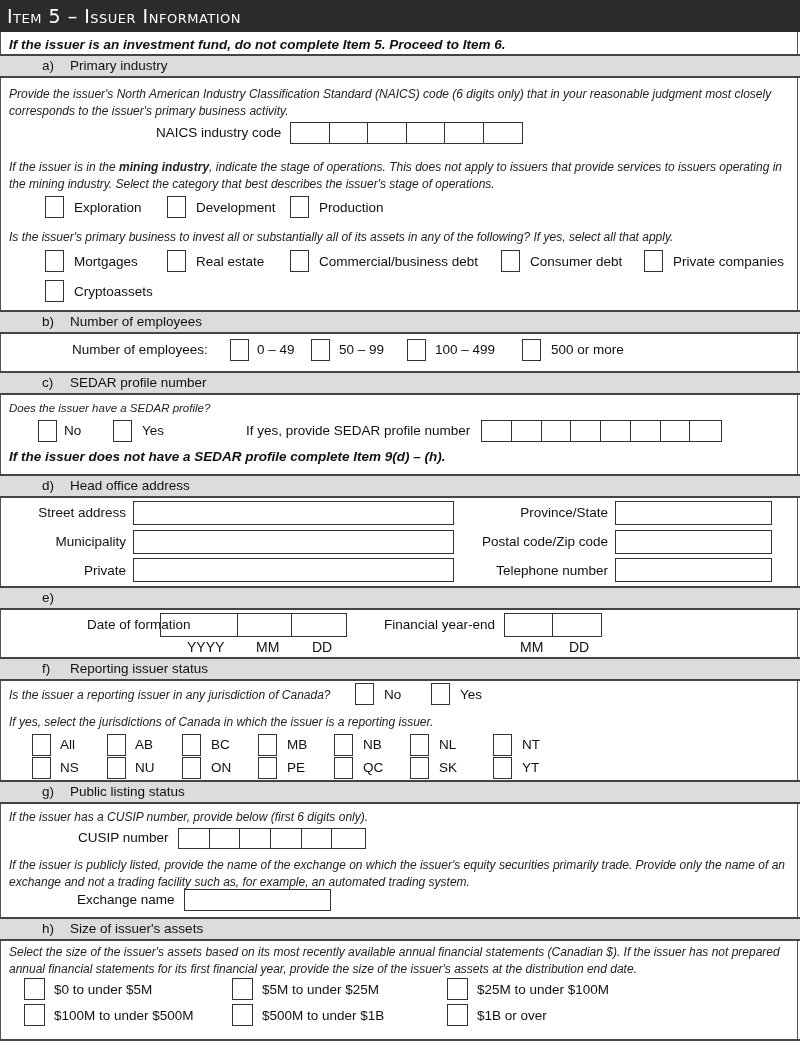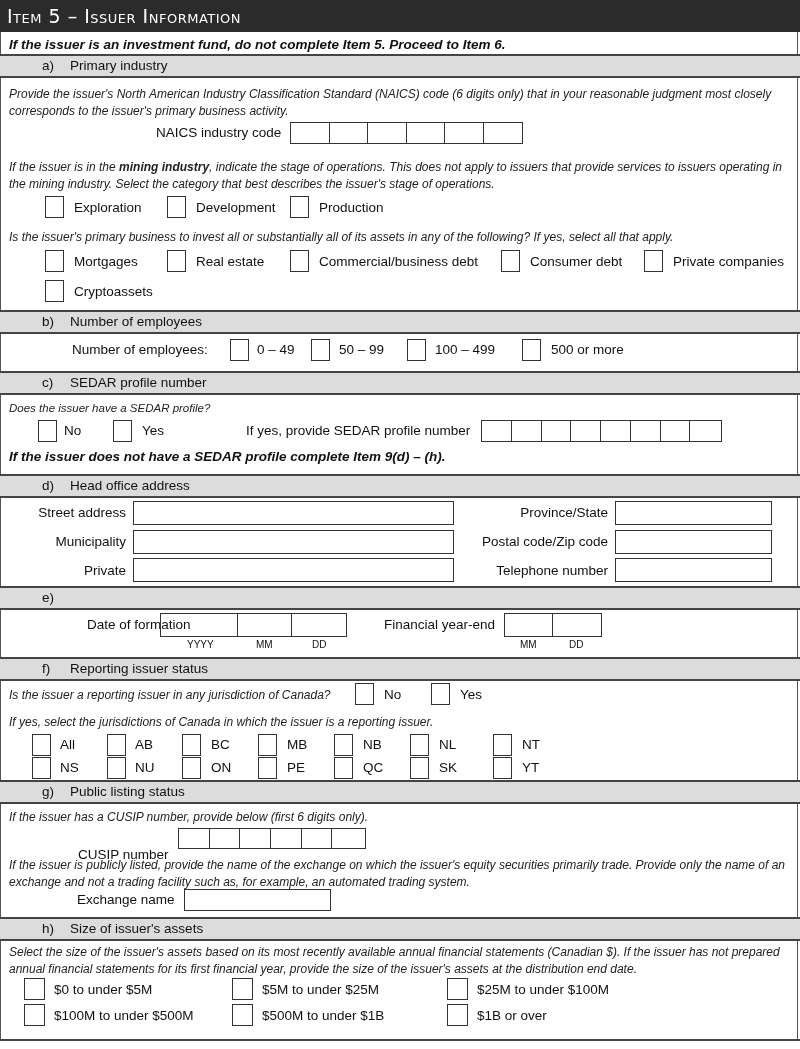--- a/index.html
+++ b/index.html
@@ -11,21 +11,21 @@
   .sec-head { position: absolute; left: 0; width: 800px; height: 20px; background: #dcdcdc; border-top: 2px solid #444; border-bottom: 2px solid #444; box-sizing: content-box; font-size: 13.5px; line-height: 20px; }
   .sec-head .letter { position: absolute; left: 42px; }
   .sec-head .label { position: absolute; left: 70px; }
   .ital { font-style: italic; font-size: 12px; color: #222; line-height: 17px; }
   .lbl { font-size: 13.5px; line-height: 18px; white-space: nowrap; }
   .cb { position: absolute; width: 19px; height: 22px; border: 1px solid #333; box-sizing: border-box; background: #fff; }
   .cells { position: absolute; display: flex; border: 1px solid #333; box-sizing: border-box; height: 22px; }
   .cells .cell { border-right: 1px solid #333; box-sizing: border-box; height: 100%; }
   .cells .cell:last-child { border-right: none; }
   .field { position: absolute; border: 1px solid #333; box-sizing: border-box; height: 24px; background: #fff; }
-  .tiny { font-size: 10px; position: absolute; }
+  .tiny { font-size: 14px; position: absolute; }
   .u { }
 </style>
 </head>
 <body>
 
 <div class="abs title-bar">Item 5 – Issuer Information</div>
 
 <div class="frame" style="top:32px;height:1008px;"></div>
 <div class="abs" style="left:0;top:1039px;width:800px;height:2px;background:#444;"></div>
 
@@ -181,21 +181,21 @@
 <div class="cb" style="left:410px;top:757px;"></div>
 <div class="abs lbl" style="left:439px;top:759px;">SK</div>
 <div class="cb" style="left:493px;top:757px;"></div>
 <div class="abs lbl" style="left:522px;top:759px;">YT</div>
 
 <div class="sec-head" style="top:780px;">
   <span class="letter">g)</span>
   <span class="label">Public listing status</span>
 </div>
 <div class="abs ital" style="left:9px;top:809px;">If the issuer has a CUSIP number, provide below (first 6 digits only).</div>
-<div class="abs lbl" style="left:78px;top:846px;">CUSIP number</div>
+<div class="abs lbl" style="left:78px;top:829px;">CUSIP number</div>
 <div class="cells" style="left:178px;top:828px;width:188px;height:21px;">
   <div class="cell" style="width:31px"></div>
   <div class="cell" style="width:31px"></div>
   <div class="cell" style="width:31px"></div>
   <div class="cell" style="width:31px"></div>
   <div class="cell" style="width:31px"></div>
   <div class="cell" style="width:33px"></div>
 </div>
 <div class="abs ital" style="left:9px;top:857px;width:780px;">If the issuer is publicly listed, provide the name of the exchange on which the issuer's equity securities primarily trade. Provide only the name of an exchange and not a trading facility such as, for example, an automated trading system.</div>
 <div class="abs lbl" style="left:77px;top:891px;">Exchange name</div>

